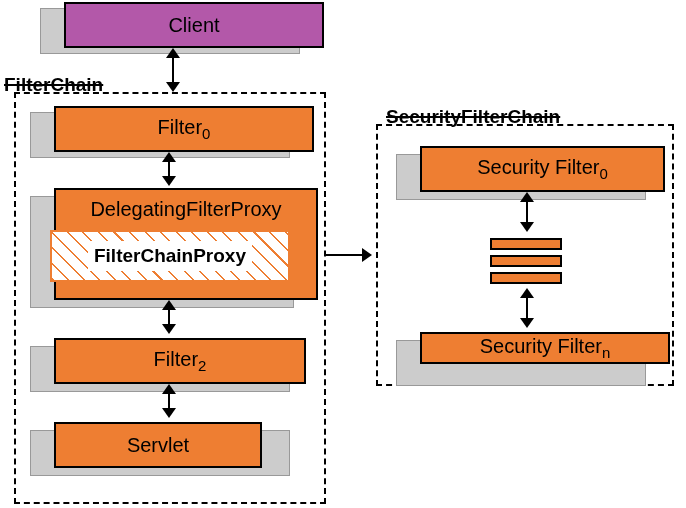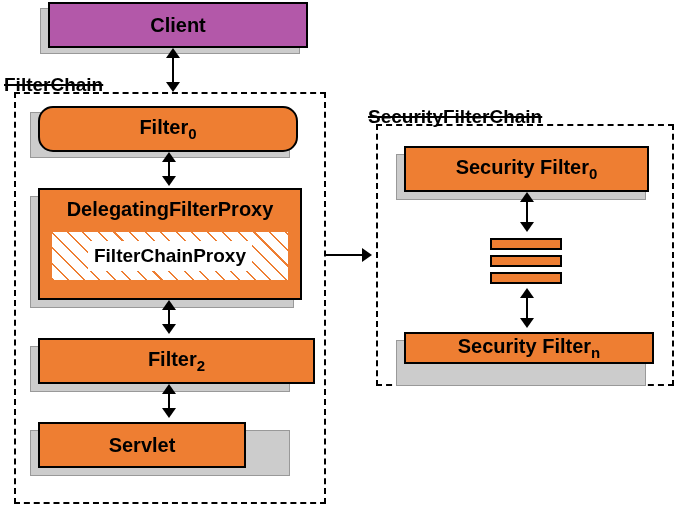--- a/index.html
+++ b/index.html
@@ -9,25 +9,26 @@
     font-family: Arial, sans-serif;
     background: #fff;
     width: 686px;
     height: 508px;
     position: relative;
   }
   .box {
     position: absolute;
     border: 2px solid #000;
     text-align: center;
-    font-weight: bold;
+    font-weight: normal;
     font-size: 20px;
     display: flex;
     align-items: center;
     justify-content: center;
+    margin-left: 16px;
   }
   .shadow {
     position: absolute;
     background: #ccc;
     border: 1px solid #999;
   }
   .purple { background: #b358a9; }
   .orange { background: #ee7e32; }
   .group-label {
     position: absolute;
@@ -100,50 +101,50 @@
   <span>Client</span>
 </div>
 
 <div class="arrow-v" style="left:172px; top:50px; height:40px;"></div>
 
 <div class="group-label" style="left:4px; top:74px;">FilterChain</div>
 
 <div class="dashed-box" style="left:14px; top:92px; width:312px; height:412px;"></div>
 
 <div class="shadow" style="left:30px; top:112px; width:260px; height:46px;"></div>
-<div class="box orange" style="left:38px; top:106px; width:260px; height:46px;border-radius:15px;">
+<div class="box orange" style="left:38px; top:106px; width:260px; height:46px;">
   <span><span>Filter</span><sub>0</sub></span>
 </div>
 
 <div class="arrow-v" style="left:168px; top:154px; height:30px;"></div>
 
 <div class="shadow" style="left:30px; top:196px; width:264px; height:112px;"></div>
 <div class="box orange" style="left:38px; top:188px; width:264px; height:112px; align-items:flex-start; padding-top:8px; font-size:20px;">
   <span>DelegatingFilterProxy</span>
 </div>
 
 <div class="inner-proxy" style="left:50px; top:230px; width:240px; height:52px;">
    <span>FilterChainProxy</span>
 </div>
 
 <div class="arrow-v" style="left:168px; top:302px; height:30px;"></div>
 
 <div class="shadow" style="left:30px; top:346px; width:260px; height:46px;"></div>
-<div class="box orange" style="left:38px; top:338px; width:277px; height:46px;">
+<div class="box orange" style="left:38px; top:338px; width:252px; height:46px;">
   <span><span>Filter</span><sub>2</sub></span>
 </div>
 
 <div class="arrow-v" style="left:168px; top:386px; height:30px;"></div>
 
 <div class="shadow" style="left:30px; top:430px; width:260px; height:46px;"></div>
 <div class="box orange" style="left:38px; top:422px; width:208px; height:46px;">
   <span>Servlet</span>
 </div>
 
-<div class="group-label" style="left:368px; top:106px;">SecurityFilterChain</div>
+<div class="group-label" style="left:386px; top:106px;">SecurityFilterChain</div>
 
 <div class="dashed-box" style="left:376px; top:124px; width:298px; height:262px;"></div>
 
 <div class="arrow-h" style="left:326px; top:254px; width:44px;"></div>
 
 <div class="shadow" style="left:396px; top:154px; width:250px; height:46px;"></div>
 <div class="box orange" style="left:404px; top:146px; width:245px; height:46px;">
   <span><span>Security Filter</span><sub>0</sub></span>
 </div>
 

